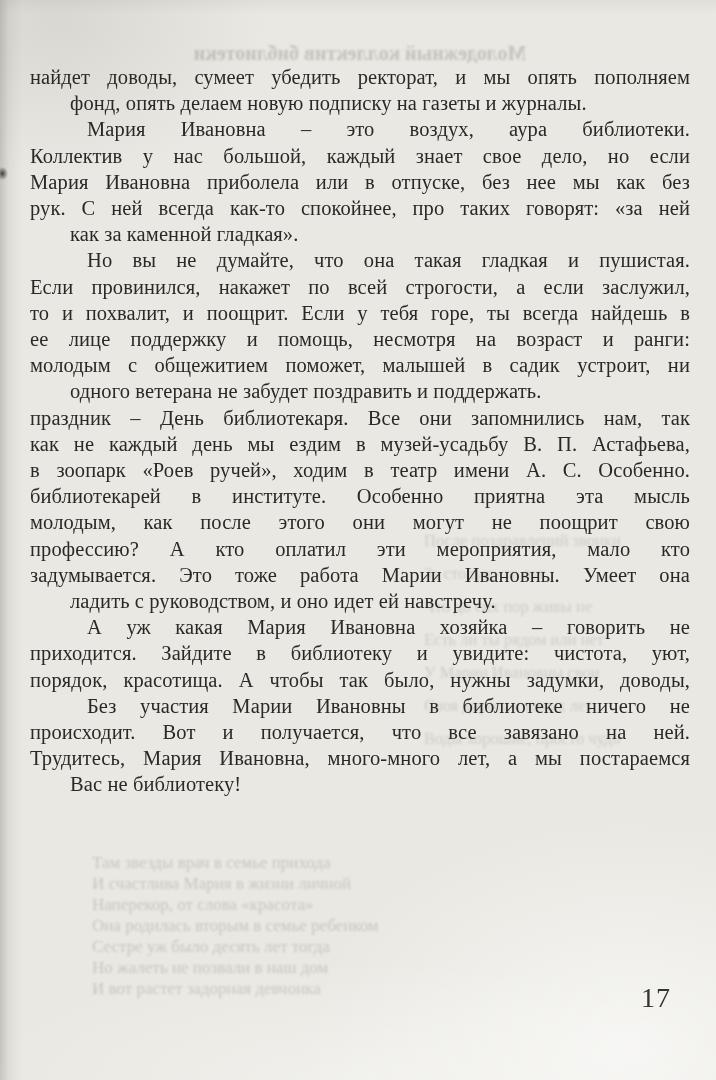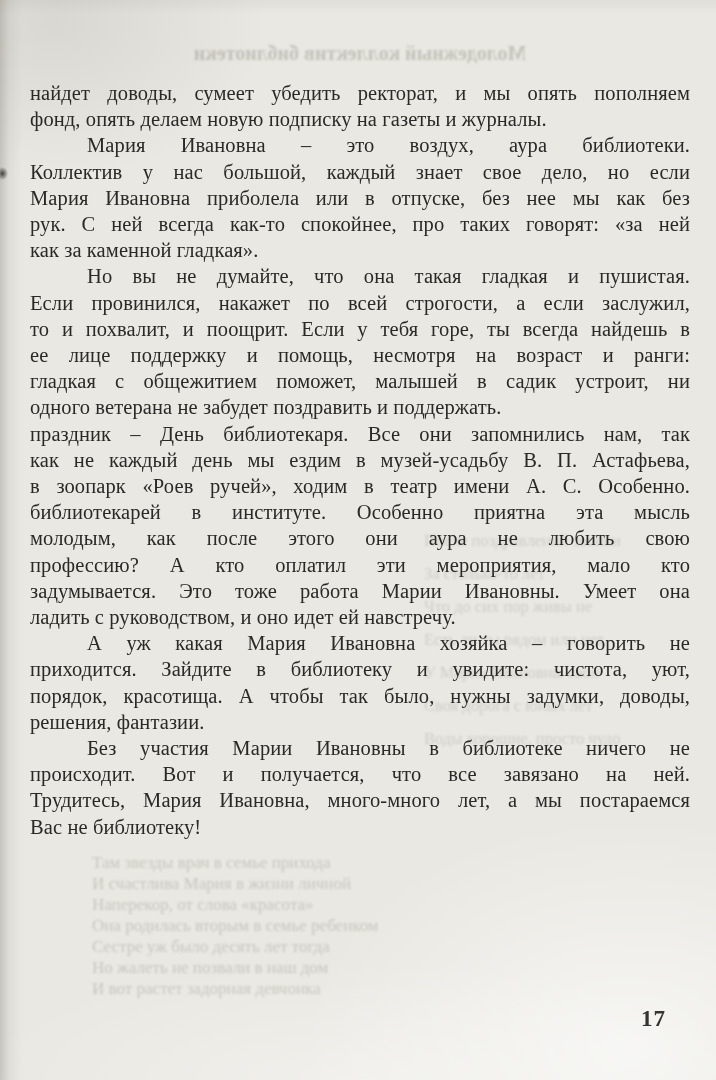--- a/index.html
+++ b/index.html
@@ -17,33 +17,33 @@
       radial-gradient(520px 160px at 50% 100%, rgba(255,255,255,0.35), rgba(255,255,255,0) 75%),
       radial-gradient(300px 220px at 8% 2%, rgba(118,113,103,0.14), rgba(0,0,0,0) 70%),
       linear-gradient(to right, rgba(92,89,82,0.26), rgba(92,89,82,0.08) 9px, rgba(0,0,0,0) 22px),
       linear-gradient(to bottom, rgba(92,89,82,0.07), rgba(0,0,0,0) 14px),
       #e9e8e2;
   }
 
   
   .text-block {
     position: absolute;
-    left: 30px; top: 80px; width: 660px;
+    left: 30px; top: 64px; width: 660px;
     font-size: 20.5px;
     line-height: 26.2px;
     color: #2a2927;
     letter-spacing: 0.1px;
   }
   .line {
     text-align: justify;
     text-align-last: justify;
     text-justify: inter-word;
     white-space: normal;
   }
-  .line.last { text-align-last: left; }
+  .line.last { text-align-last: left; margin-left: 40px; }
   .line.indent { text-indent: 57px; }
 
   
   .ghost {
     position: absolute;
     color: #8f8d84;
     filter: blur(1.2px);
     pointer-events: none;
   }
   .ghost-top {
@@ -60,25 +60,24 @@
   }
   .ghost-bottom {
     left: 92px; top: 852px; width: 470px;
     font-size: 17px; line-height: 21px;
     opacity: 0.38;
   }
   .ghost-line { white-space: nowrap; overflow: hidden; }
 
   .page-number {
     position: absolute;
-    left: 641px; top: 1006px;
-    font-size: 23px;
+    left: 641px; top: 982px;
+    font-size: 28px;
     color: #35342f;
     letter-spacing: 1px;
-    font-weight: bold;
   }
 
   .speck {
     position: absolute;
     left: 0; top: 167px; width: 8px; height: 13px;
     background: radial-gradient(ellipse at 30% 50%, rgba(45,43,38,0.85), rgba(45,43,38,0) 72%);
   }
 </style>
 </head>
 <body>
@@ -120,40 +119,39 @@
       <div class="line">Мария Ивановна приболела или в отпуске, без нее мы как без</div>
       <div class="line">рук. С ней всегда как-то спокойнее, про таких говорят: «за ней</div>
       <div class="line last">как за каменной гладкая».</div>
     </div>
 
     <div class="para">
       <div class="line indent">Но вы не думайте, что она такая гладкая и пушистая.</div>
       <div class="line">Если провинился, накажет по всей строгости, а если заслужил,</div>
       <div class="line">то и похвалит, и поощрит. Если у тебя горе, ты всегда найдешь в</div>
       <div class="line">ее лице поддержку и помощь, несмотря на возраст и ранги:</div>
-      <div class="line">гладкая с общежитием поможет, малышей в садик устроит, ни</div>
+      <div class="line">молодым с общежитием поможет, малышей в садик устроит, ни</div>
       <div class="line last">одного ветерана не забудет поздравить и поддержать.</div>
     </div>
 
     <div class="para">
       <div class="line">праздник – День библиотекаря. Все они запомнились нам, так</div>
       <div class="line">как не каждый день мы ездим в музей-усадьбу В. П. Астафьева,</div>
       <div class="line">в зоопарк «Роев ручей», ходим в театр имени А. С. Особенно.</div>
       <div class="line">библиотекарей в институте. Особенно приятна эта мысль</div>
-      <div class="line">молодым, как после этого они аура не любить свою</div>
+      <div class="line">молодым, как после этого они могут не поощрит свою</div>
       <div class="line">профессию? А кто оплатил эти мероприятия, мало кто</div>
       <div class="line">задумывается. Это тоже работа Марии Ивановны. Умеет она</div>
       <div class="line last">ладить с руководством, и оно идет ей навстречу.</div>
     </div>
 
     <div class="para">
       <div class="line indent">А уж какая Мария Ивановна хозяйка – говорить не</div>
       <div class="line">приходится. Зайдите в библиотеку и увидите: чистота, уют,</div>
       <div class="line">порядок, красотища. А чтобы так было, нужны задумки, доводы,</div>
-      <div class="line last">решения, фантазии.</div>
     </div>
 
     <div class="para">
       <div class="line indent">Без участия Марии Ивановны в библиотеке ничего не</div>
       <div class="line">происходит. Вот и получается, что все завязано на ней.</div>
       <div class="line">Трудитесь, Мария Ивановна, много-много лет, а мы постараемся</div>
       <div class="line last">Вас не библиотеку!</div>
     </div>
 
   </main>

